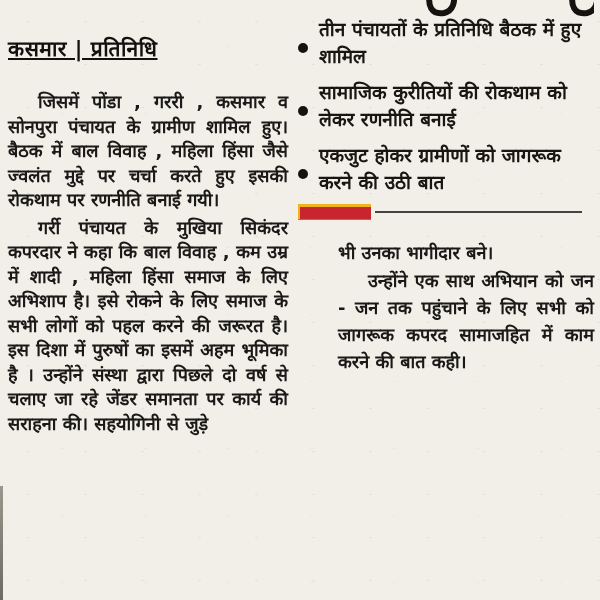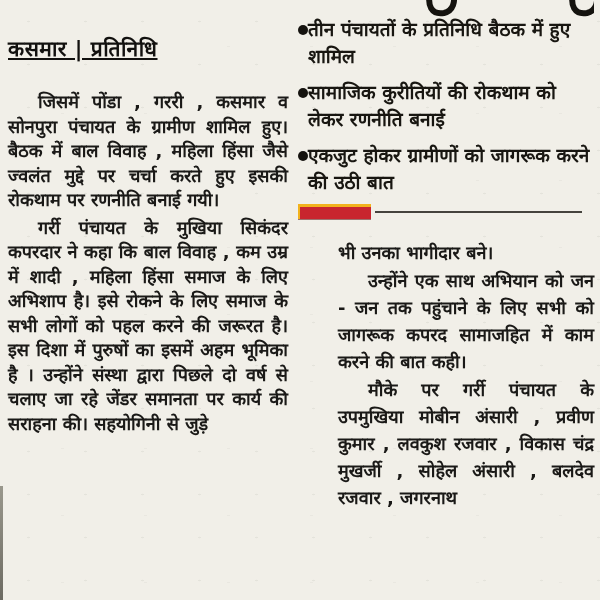--- a/index.html
+++ b/index.html
@@ -33,21 +33,21 @@
   .col-right { position:absolute; left:298px; top:0; width:296px; }
   .cropped-headline { position:absolute; left:0; top:-2px; width:296px; height:20px; }
   .section-title {
     margin-top:22px;
     font-size:28px; font-weight:700; line-height:32px;
     color:#d8101e;
     text-shadow:1.5px 1.5px 0 #7c1113, -1px 0 0 #9a1515, 0 1px 0 #8a1012;
     letter-spacing:1px;
   }
   .bullet-list { margin-top:16px; display:flex; flex-direction:column; gap:9px; }
-  .bullet-item { display:flex; align-items:flex-start; gap:0; }
+  .bullet-item { display:flex; align-items:center; gap:11px; }
   .bullet-dot {
     flex:0 0 auto; width:10px; height:10px; border-radius:50%;
     background:#15130f; margin-top:9px;
   }
   .bullet-text {
     font-size:19px; line-height:27px; font-weight:700; color:#181611;
     text-align:left;
   }
   .divider-row { display:flex; align-items:center; margin-top:8px; width:284px; }
   .divider-bar {
@@ -101,19 +101,18 @@
     </div>
 
     <div class="divider-row">
       <span class="divider-bar"></span>
       <span class="divider-line"></span>
     </div>
 
     <div class="right-body">
       <p class="body-par">भी उनका भागीदार बने।</p>
       <p class="body-par indent">उन्होंने एक साथ अभियान को जन - जन तक पहुंचाने के लिए सभी को जागरूक कपरद सामाजहित में काम करने की बात कही।</p>
-      <p class="body-par indent">मौके पर गर्री पंचायत के उपमुखिया मोबीन अंसारी , प्रवीण कुमार , लवकुश रजवार , विकास चंद्र मुखर्जी , सोहेल अंसारी , बलदेव रजवार , जगरनाथ</p>
     </div>
   </div>
 
   <div class="scan-edge"></div>
 
 </div>
 
 </body></html>

